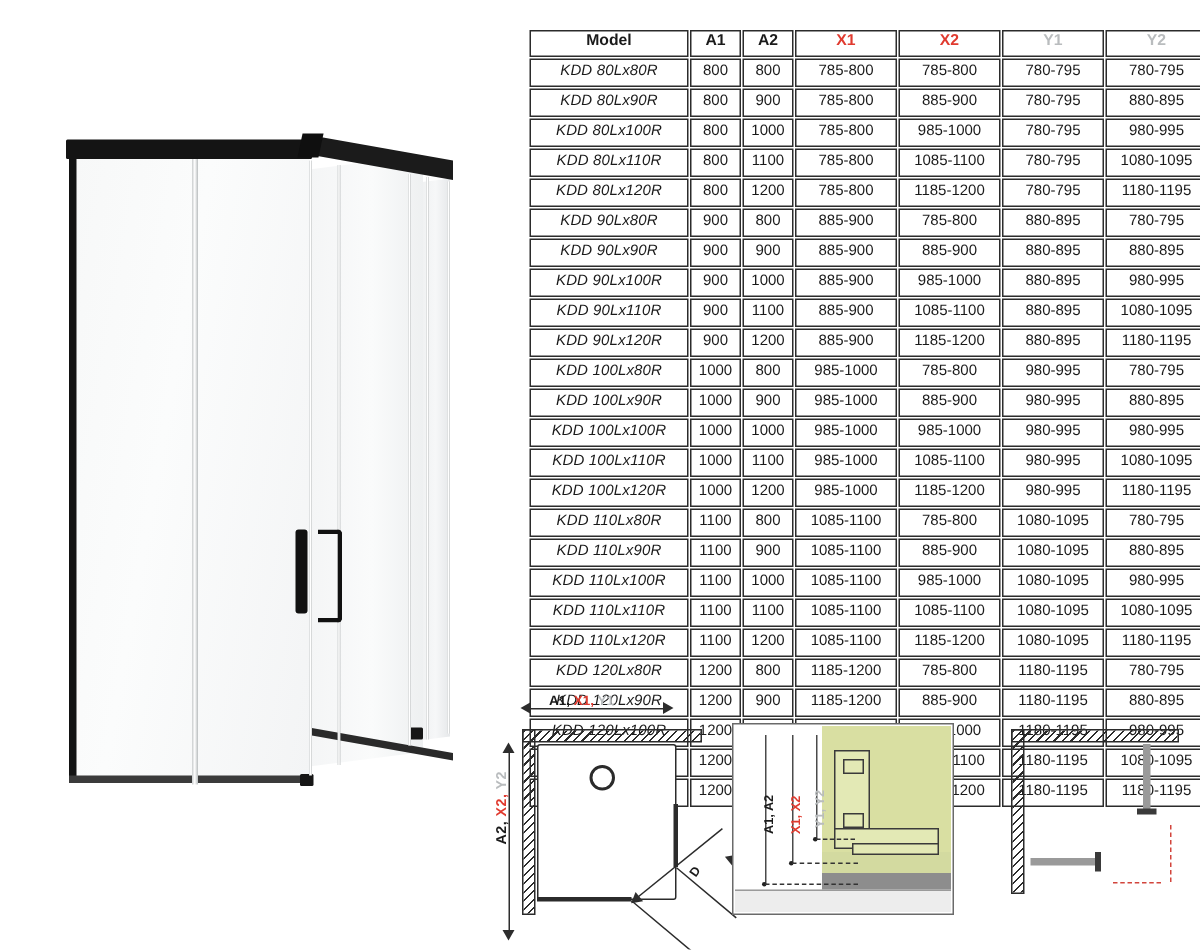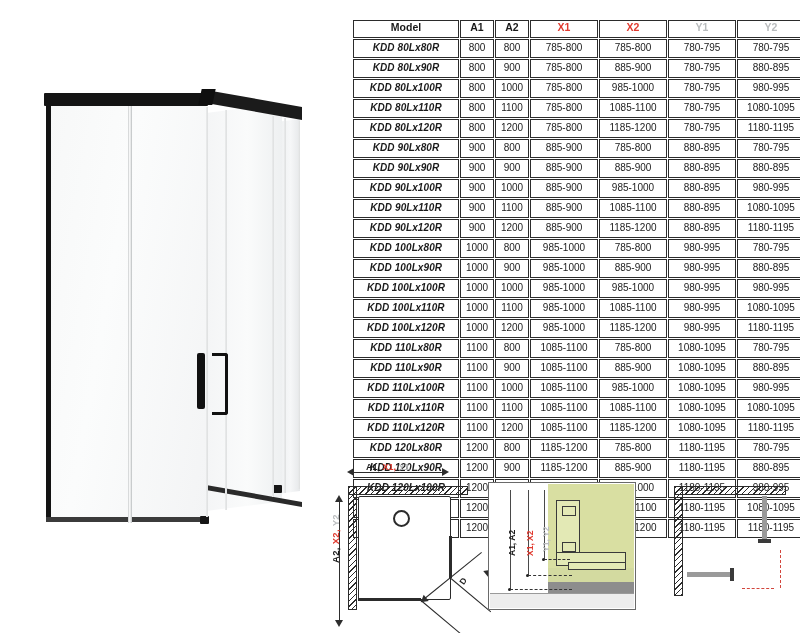--- a/index.html
+++ b/index.html
@@ -178,21 +178,21 @@
     text-align: center;
     background: #fff;
     height: 12px;
   }
   table.spec th {
     font-weight: bold;
     font-size: 10.5px;
     padding: 0 1px 4px;
   }
   table.spec td.model {
-    font-weight: bold;
+    font-weight: normal;
     font-style: italic;
     font-size: 10px;
     letter-spacing: .1px;
   }
   th.h-model { width: 102px; }
   th.h-a1, th.h-a2 { width: 30px; }
   th.h-x1, th.h-x2, th.h-y1, th.h-y2 { width: 64px; }
   .c-red  { color: #e03a2f; }
   .c-gray { color: #b9bcbe; }
   .c-blk  { color: #1a1a1a; }

